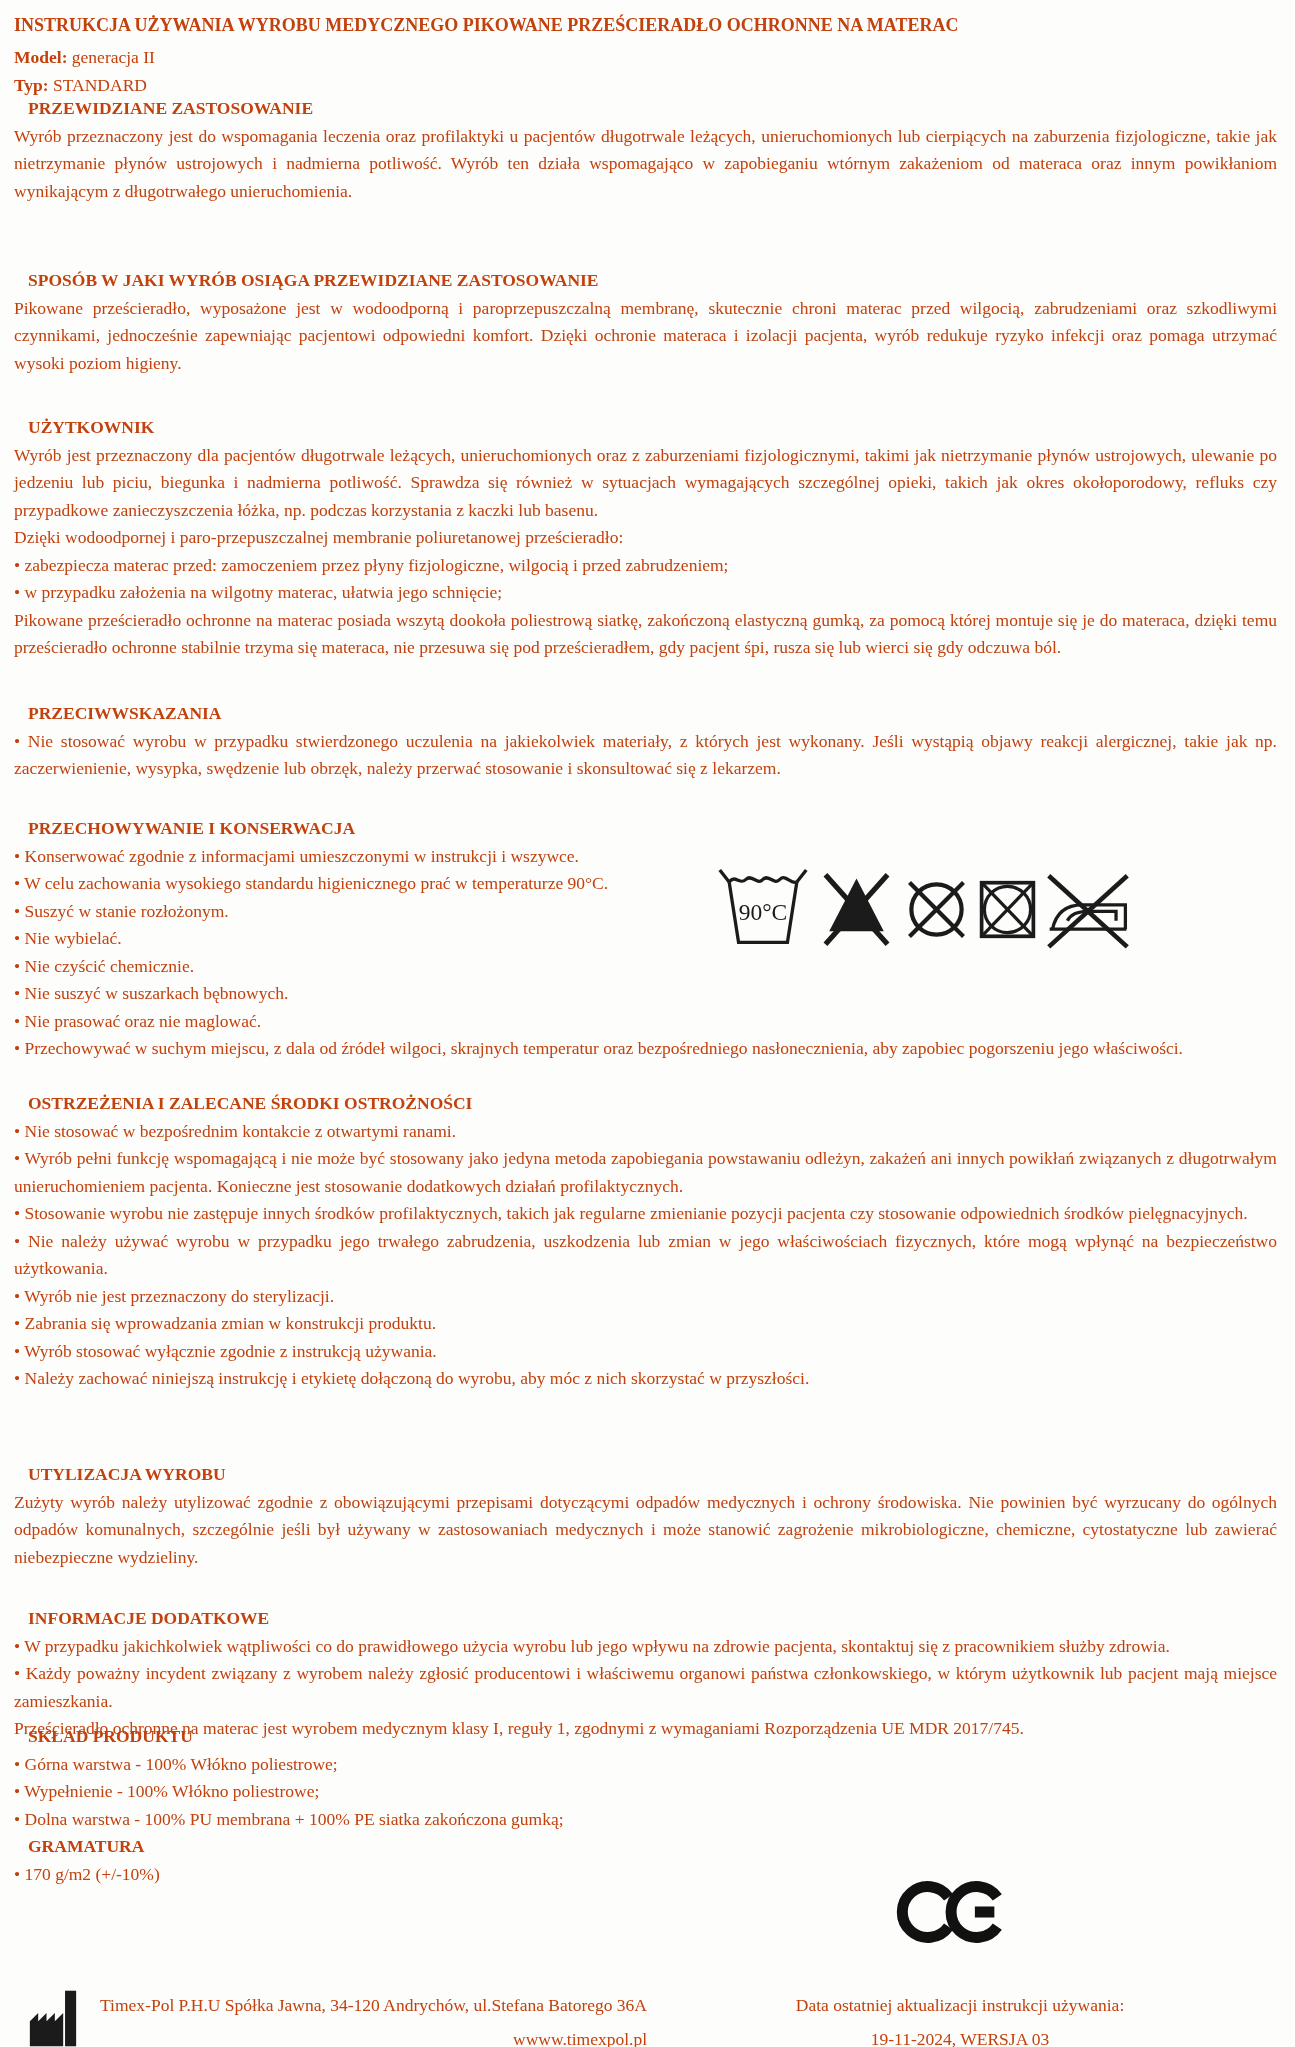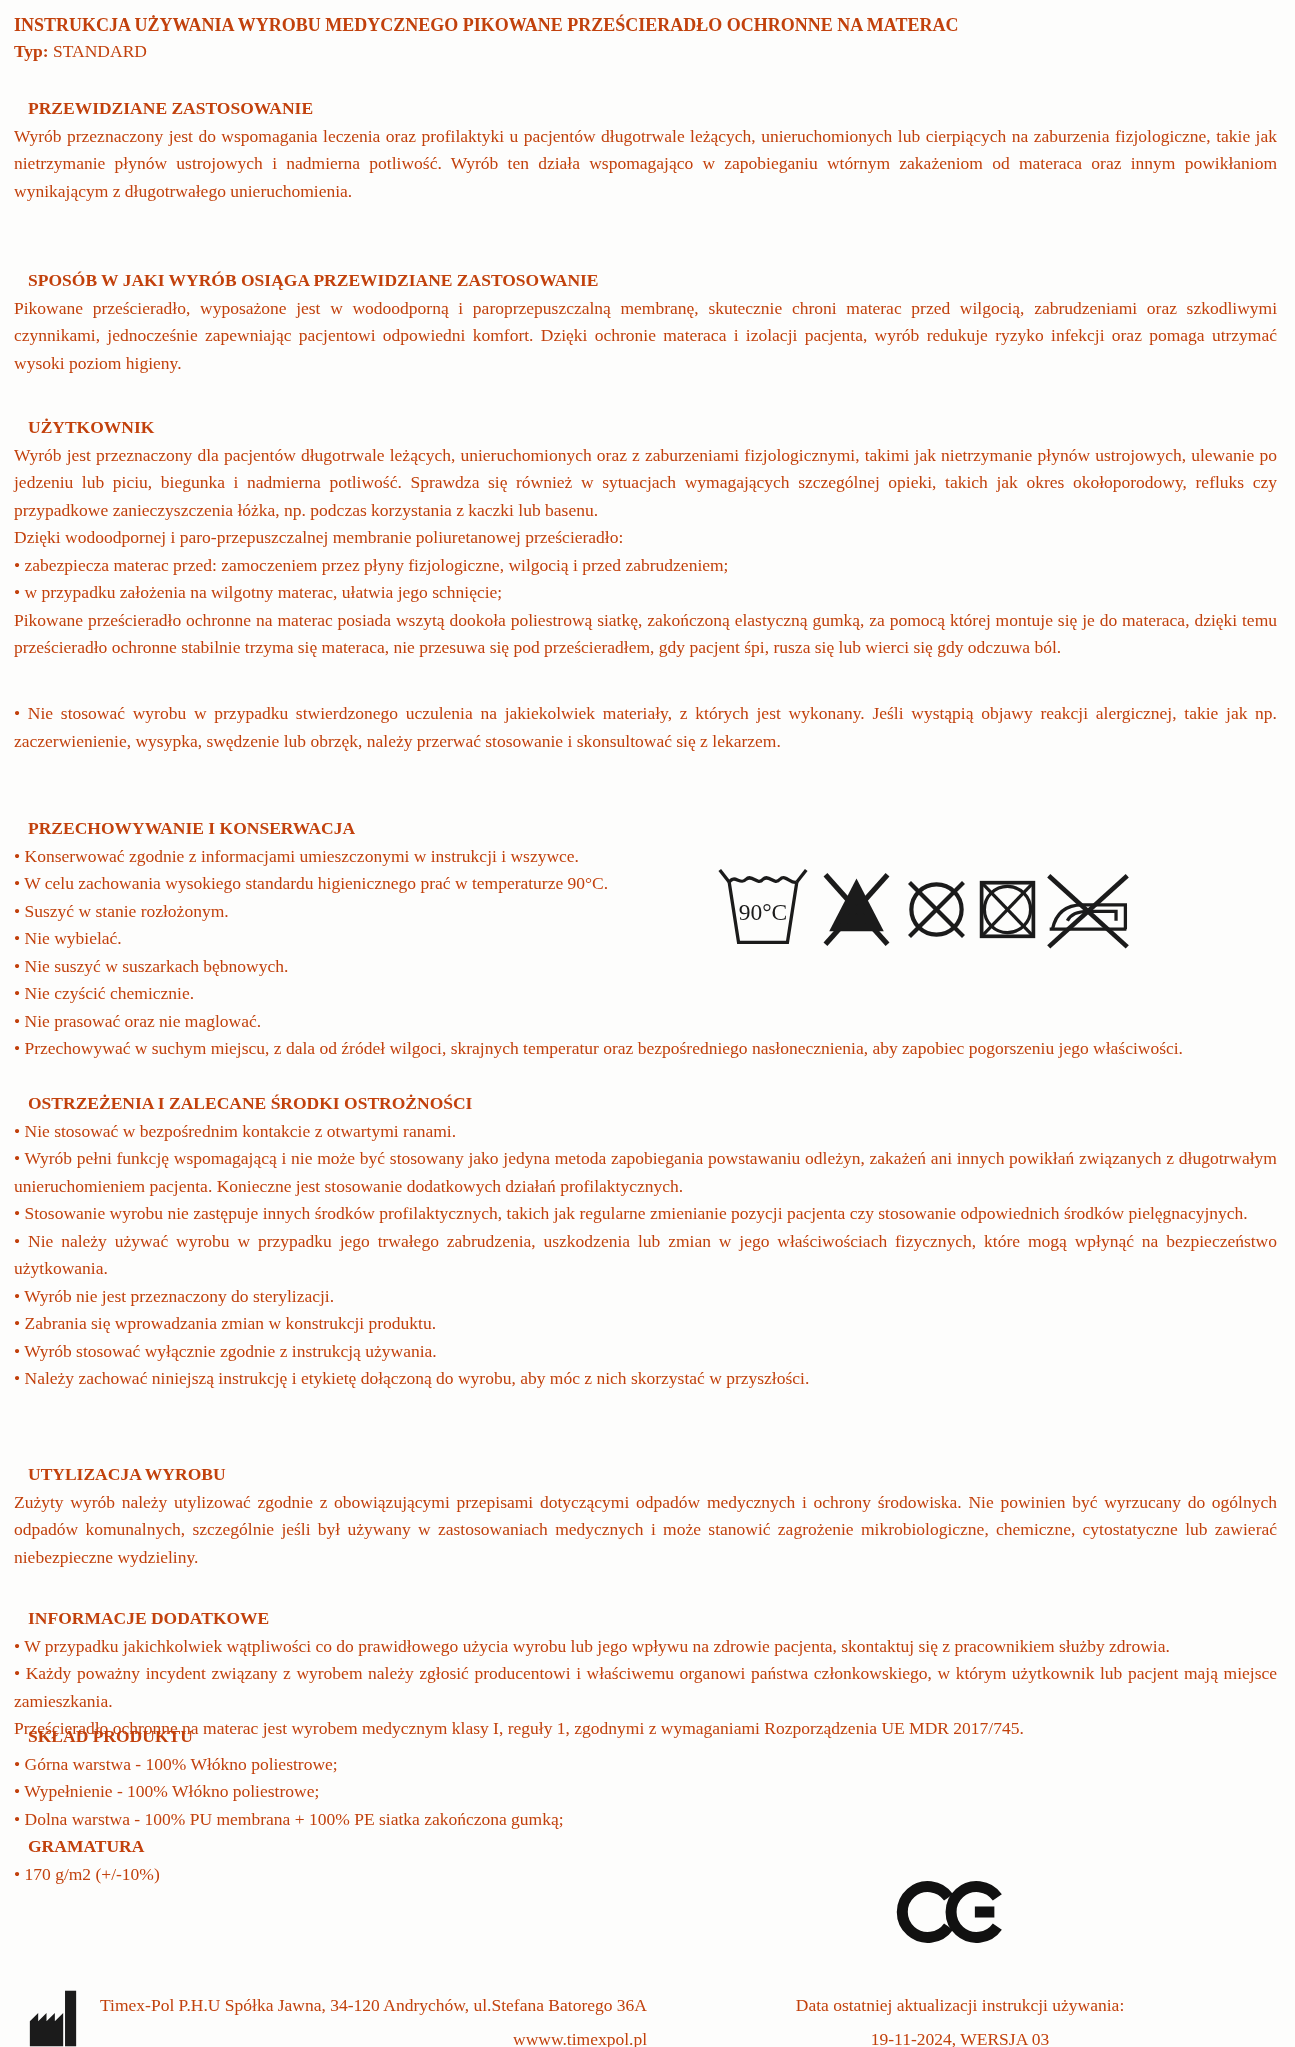--- a/index.html
+++ b/index.html
@@ -46,20 +46,21 @@
   .footer-right { position:absolute; left:700px; top:1988px; width:520px; text-align:center; }
   .footer-right p { margin:0; font-size:17.5px; line-height:34px; }
 </style>
 </head>
 <body>
 
 <div class="page">
 
   <div class="sec" style="top:12px">
     <h1>INSTRUKCJA UŻYWANIA WYROBU MEDYCZNEGO PIKOWANE PRZEŚCIERADŁO OCHRONNE NA MATERAC</h1>
+    <p class="kv" style="margin-top:6px"><b>Model:</b> <span>generacja II</span></p>
     <p class="kv"><b>Typ:</b> <span>STANDARD</span></p>
   </div>
 
   <div class="sec" style="top:95px">
     <h2>PRZEWIDZIANE ZASTOSOWANIE</h2>
     <p>Wyrób przeznaczony jest do wspomagania leczenia oraz profilaktyki u pacjentów długotrwale leżących, unieruchomionych lub cierpiących na zaburzenia fizjologiczne, takie jak nietrzymanie płynów ustrojowych i nadmierna potliwość. Wyrób ten działa wspomagająco w zapobieganiu wtórnym zakażeniom od materaca oraz innym powikłaniom wynikającym z długotrwałego unieruchomienia.</p>
   </div>
 
   <div class="sec" style="top:267px">
     <h2>SPOSÓB W JAKI WYRÓB OSIĄGA PRZEWIDZIANE ZASTOSOWANIE</h2>
@@ -69,31 +70,32 @@
   <div class="sec" style="top:414px">
     <h2>UŻYTKOWNIK</h2>
     <p>Wyrób jest przeznaczony dla pacjentów długotrwale leżących, unieruchomionych oraz z zaburzeniami fizjologicznymi, takimi jak nietrzymanie płynów ustrojowych, ulewanie po jedzeniu lub piciu, biegunka i nadmierna potliwość. Sprawdza się również w sytuacjach wymagających szczególnej opieki, takich jak okres okołoporodowy, refluks czy przypadkowe zanieczyszczenia łóżka, np. podczas korzystania z kaczki lub basenu.</p>
     <p>Dzięki wodoodpornej i paro-przepuszczalnej membranie poliuretanowej prześcieradło:</p>
     <p>• zabezpiecza materac przed: zamoczeniem przez płyny fizjologiczne, wilgocią i przed zabrudzeniem;</p>
     <p>• w przypadku założenia na wilgotny materac, ułatwia jego schnięcie;</p>
     <p>Pikowane prześcieradło ochronne na materac posiada wszytą dookoła poliestrową siatkę, zakończoną elastyczną gumką, za pomocą której montuje się je do materaca, dzięki temu prześcieradło ochronne stabilnie trzyma się materaca, nie przesuwa się pod prześcieradłem, gdy pacjent śpi, rusza się lub wierci się gdy odczuwa ból.</p>
   </div>
 
   <div class="sec" style="top:700px">
+    <h2>PRZECIWWSKAZANIA</h2>
     <p>• Nie stosować wyrobu w przypadku stwierdzonego uczulenia na jakiekolwiek materiały, z których jest wykonany. Jeśli wystąpią objawy reakcji alergicznej, takie jak np. zaczerwienienie, wysypka, swędzenie lub obrzęk, należy przerwać stosowanie i skonsultować się z lekarzem.</p>
   </div>
 
   <div class="sec" style="top:815px">
     <h2>PRZECHOWYWANIE I KONSERWACJA</h2>
     <p>• Konserwować zgodnie z informacjami umieszczonymi w instrukcji i wszywce.</p>
     <p>• W celu zachowania wysokiego standardu higienicznego prać w temperaturze 90°C.</p>
     <p>• Suszyć w stanie rozłożonym.</p>
     <p>• Nie wybielać.</p>
+    <p>• Nie czyścić chemicznie.</p>
     <p>• Nie suszyć w suszarkach bębnowych.</p>
-    <p>• Nie czyścić chemicznie.</p>
     <p>• Nie prasować oraz nie maglować.</p>
     <p>• Przechowywać w suchym miejscu, z dala od źródeł wilgoci, skrajnych temperatur oraz bezpośredniego nasłonecznienia, aby zapobiec pogorszeniu jego właściwości.</p>
   </div>
 
   <div class="care-symbols">
     <span class="sym">
       <svg viewBox="0 0 100 88" width="94" height="83">
         <g fill="none" stroke="#1b1b1b" stroke-width="3.5">
           <path d="M4,4 L14,17"></path>
           <path d="M96,4 L86,17"></path>

